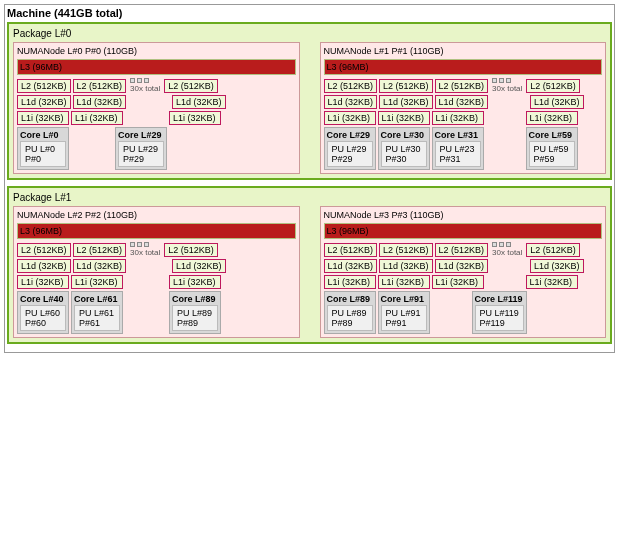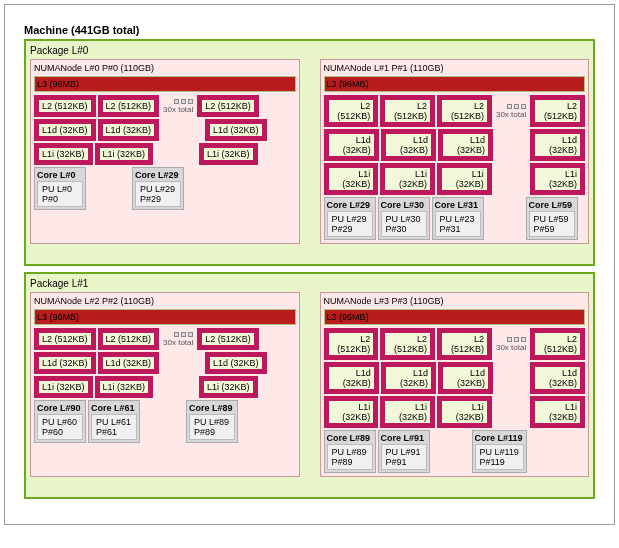--- a/index.html
+++ b/index.html
@@ -11,37 +11,37 @@
       width: 619px;
     }
     .machine-label {
       font-size: 11px;
       font-weight: bold;
       margin-bottom: 3px;
     }
     .machine-box {
       border: 1px solid #999;
       background: #fff;
-      padding: 19px;
+      padding: 2px;
     }
     .package-box {
       border: 2px solid #6aab1e;
       background: #e8f5c8;
       padding: 4px;
       margin-bottom: 6px;
     }
     .package-label {
       font-size: 10px;
       font-weight: normal;
       margin-bottom: 3px;
     }
     .numa-row {
       display: flex;
       gap: 20px;
-      margin-bottom: 16px;
+      margin-bottom: 0;
     }
     .numa-box {
       border: 1px solid #cc9999;
       background: #ffe8e8;
       padding: 3px;
       flex: 1;
     }
     .numa-label {
       font-size: 9px;
       margin-bottom: 3px;
@@ -53,37 +53,37 @@
       margin-bottom: 3px;
       font-size: 9px;
     }
     .cache-row {
       display: flex;
       gap: 2px;
       margin-bottom: 2px;
       align-items: center;
     }
     .cache-cell {
-      border: 5px solid #be185d;
+      border: 1px solid #be185d;
       background: #f0f8d8;
       padding: 1px 3px;
       font-size: 9px;
-      text-align: right;
+      text-align: left;
       min-width: 52px;
     }
     .dots-label {
       font-size: 8px;
       text-align: center;
       color: #555;
       white-space: nowrap;
     }
     .dots-box {
       display: flex;
       flex-direction: column;
-      align-items: flex-end;
+      align-items: flex-start;
       padding: 0 2px;
     }
     .dots {
       display: flex;
       gap: 2px;
       margin-bottom: 1px;
     }
     .dot {
       width: 5px;
       height: 5px;
@@ -267,21 +267,21 @@
 
         <div class="cache-row">
           <div class="cache-cell">L1i (32KB)</div>
           <div class="cache-cell">L1i (32KB)</div>
           <div style="width:42px"></div>
           <div class="cache-cell">L1i (32KB)</div>
         </div>
 
         <div class="core-row">
           <div class="core-box">
-            <div class="core-label">Core L#90</div>
+            <div class="core-label">Core L#40</div>
             <div class="pu-box" style="white-space:pre-line">PU L#60
 P#60</div>
           </div>
           <div class="core-box">
             <div class="core-label">Core L#61</div>
             <div class="pu-box" style="white-space:pre-line">PU L#61
 P#61</div>
           </div>
           <div style="width:42px"></div>
           <div class="core-box">

